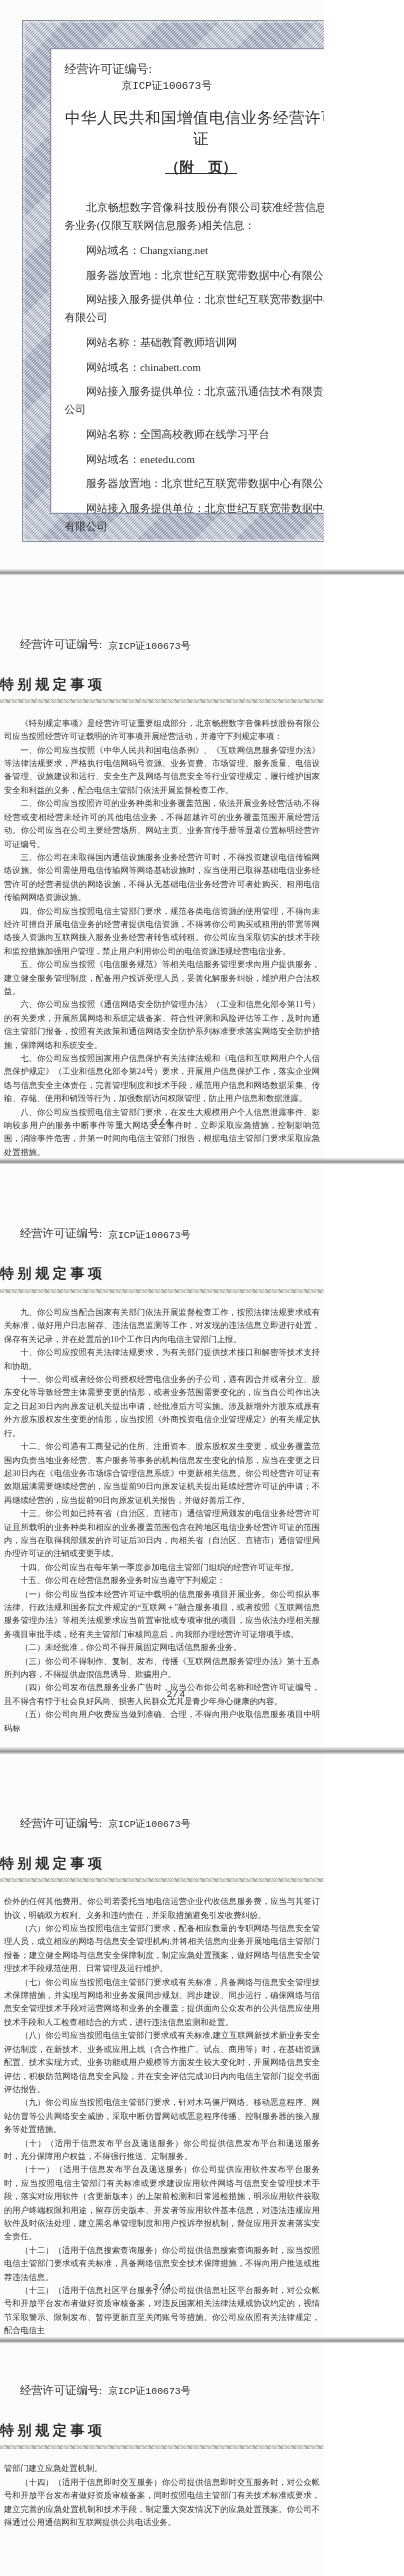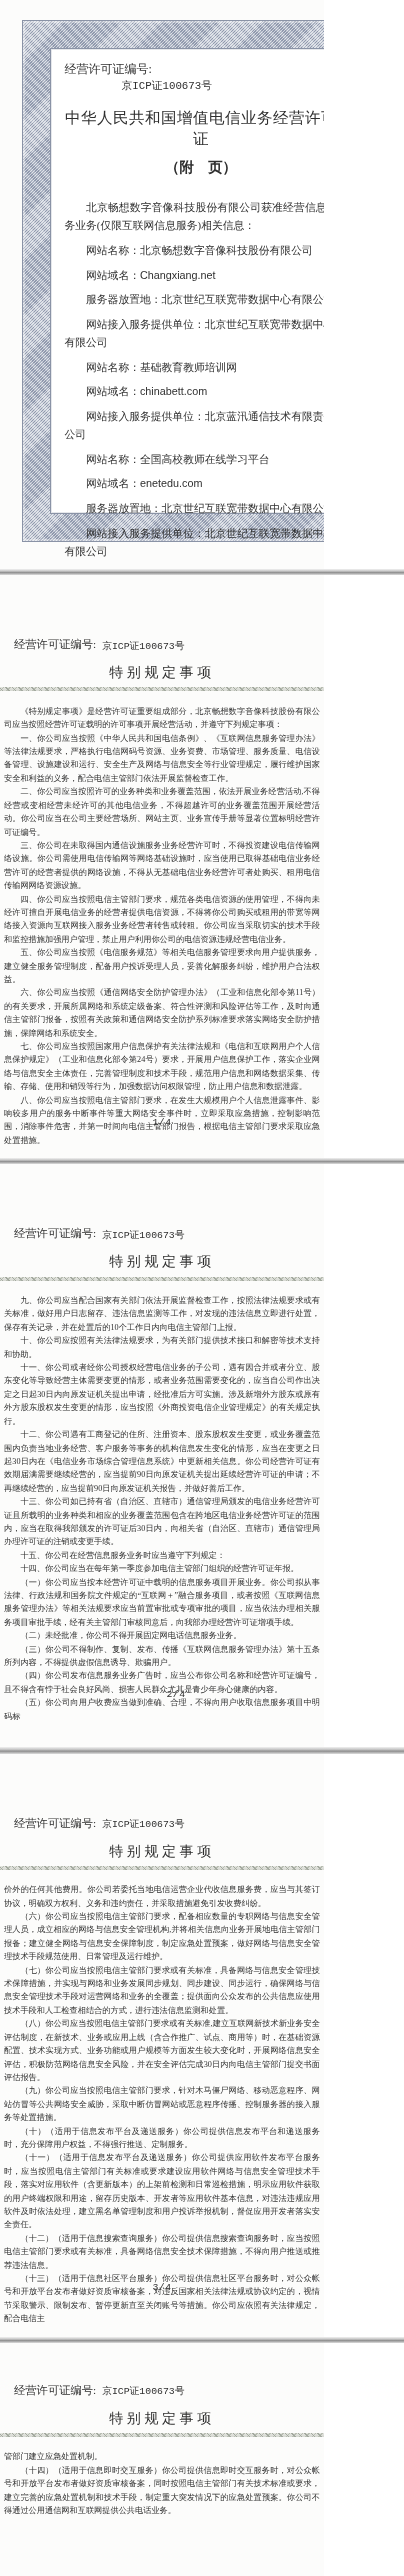--- a/index.html
+++ b/index.html
@@ -40,43 +40,43 @@
   .cert-licnum {
     display:block; margin-left:57px; margin-top:1px; font-size:10.8px;
     font-family:"Liberation Mono","DejaVu Sans Mono",monospace;
   }
   .cert-title {
     margin-top:15.5px; text-align:center;
     font-size:15.5px; font-weight:normal; letter-spacing:0.5px;
   }
   .cert-subtitle {
     margin-top:7.2px; text-align:center;
-    font-size:14.4px; font-weight:bold;
+    font-size:14.4px; font-weight:bold;text-decoration:underline;
   }
   .cert-intro {
     margin-top:21.6px; font-size:10.8px; line-height:18px;
     text-indent:2em; text-align:justify;
   }
   .cert-line {
     margin-top:6.7px; font-size:10.8px; line-height:18px;
     text-indent:2em; text-align:left;
   }
-  .mono { font-family:Liberation Sans, sans-serif; }
+  .mono { font-family:Liberation Serif, serif; }
 
   
   .page-std  { height:583px; padding-top:62px; box-sizing:border-box; }
   .page-last { height:530px; padding-top:40px;  box-sizing:border-box; }
-  .sp-licrow { padding-left:14px; font-size:11.3px; }
+  .sp-licrow { padding-left:20px; font-size:11.3px; }
   .sp-licnum {
     font-size:9.8px; margin-left:3.1px; position:relative; top:0.5px;
     font-family:"Liberation Mono","DejaVu Sans Mono",monospace;
   }
   .sp-title {
-    margin-top:12px; text-align:center;
-    font-size:14px; font-weight:normal; letter-spacing:3.6px;
+    margin-top:24px; 
+    font-size:14px; font-weight:bold; letter-spacing:3.6px;
   }
   .zigzag {
     width:328px; height:4.1px; margin:5.2px auto 0 auto;
     background:
       repeating-linear-gradient(45deg,  transparent 0 1.5px, #a3a99f 1.5px 2.6px, transparent 2.6px 4.6px),
       repeating-linear-gradient(-45deg, transparent 0 1.5px, #b8bdb2 1.5px 2.6px, transparent 2.6px 4.6px),
       linear-gradient(#e4e6e0,#d6d8d2);
   }
   .sp-body {
     width:316px; margin:13.4px auto 0 auto;
@@ -98,21 +98,20 @@
   <div class="cert-frame">
     <div class="cert-inner">
       <div class="cert-licrow">
         <span class="cert-liclabel">经营许可证编号:</span>
         <span class="cert-licnum">京ICP证100673号</span>
       </div>
       <div class="cert-title">中华人民共和国增值电信业务经营许可证</div>
       <div class="cert-subtitle">（附　页）</div>
       <div class="cert-intro">北京畅想数字音像科技股份有限公司获准经营信息服务业务(仅限互联网信息服务)相关信息：</div>
 
-      <div class="cert-line"><span>网站名称：</span><span>北京畅想数字音像科技股份有限公司</span></div>
       <div class="cert-line"><span>网站域名：</span><span class="mono">Changxiang.net</span></div>
       <div class="cert-line"><span>服务器放置地：</span><span>北京世纪互联宽带数据中心有限公司</span></div>
       <div class="cert-line"><span>网站接入服务提供单位：</span><span>北京世纪互联宽带数据中心有限公司</span></div>
       <div class="cert-line"><span>网站名称：</span><span>基础教育教师培训网</span></div>
       <div class="cert-line"><span>网站域名：</span><span class="mono">chinabett.com</span></div>
       <div class="cert-line"><span>网站接入服务提供单位：</span><span>北京蓝汛通信技术有限责任公司</span></div>
       <div class="cert-line"><span>网站名称：</span><span>全国高校教师在线学习平台</span></div>
       <div class="cert-line"><span>网站域名：</span><span class="mono">enetedu.com</span></div>
       <div class="cert-line"><span>服务器放置地：</span><span>北京世纪互联宽带数据中心有限公司</span></div>
       <div class="cert-line"><span>网站接入服务提供单位：</span><span>北京世纪互联宽带数据中心有限公司</span></div>
@@ -151,22 +150,22 @@
     <span class="sp-licnum">京ICP证100673号</span>
   </div>
   <div class="sp-title">特别规定事项</div>
   <div class="zigzag"></div>
   <div class="sp-body">
     <div class="para">九、你公司应当配合国家有关部门依法开展监督检查工作，按照法律法规要求或有关标准，做好用户日志留存、违法信息监测等工作，对发现的违法信息立即进行处置，保存有关记录，并在处置后的10个工作日内向电信主管部门上报。</div>
     <div class="para">十、你公司应按照有关法律法规要求，为有关部门提供技术接口和解密等技术支持和协助。</div>
     <div class="para">十一、你公司或者经你公司授权经营电信业务的子公司，遇有因合并或者分立、股东变化等导致经营主体需要变更的情形，或者业务范围需要变化的，应当自公司作出决定之日起30日内向原发证机关提出申请，经批准后方可实施。涉及新增外方股东或原有外方股东股权发生变更的情形，应当按照《外商投资电信企业管理规定》的有关规定执行。</div>
     <div class="para">十二、你公司遇有工商登记的住所、注册资本、股东股权发生变更，或业务覆盖范围内负责当地业务经营、客户服务等事务的机构信息发生变化的情形，应当在变更之日起30日内在《电信业务市场综合管理信息系统》中更新相关信息。你公司经营许可证有效期届满需要继续经营的，应当提前90日向原发证机关提出延续经营许可证的申请；不再继续经营的，应当提前90日向原发证机关报告，并做好善后工作。</div>
     <div class="para">十三、你公司如已持有省（自治区、直辖市）通信管理局颁发的电信业务经营许可证且所载明的业务种类和相应的业务覆盖范围包含在跨地区电信业务经营许可证的范围内，应当在取得我部颁发的许可证后30日内，向相关省（自治区、直辖市）通信管理局办理许可证的注销或变更手续。</div>
+    <div class="para">十四、你公司应当在每年第一季度参加电信主管部门组织的经营许可证年报。</div>
     <div class="para">十五、你公司在经营信息服务业务时应当遵守下列规定：</div>
-    <div class="para">十四、你公司应当在每年第一季度参加电信主管部门组织的经营许可证年报。</div>
     <div class="para">（一）你公司应当按本经营许可证中载明的信息服务项目开展业务。你公司拟从事法律、行政法规和国务院文件规定的“互联网＋”融合服务项目，或者按照《互联网信息服务管理办法》等相关法规要求应当前置审批或专项审批的项目，应当依法办理相关服务项目审批手续，经有关主管部门审核同意后，向我部办理经营许可证增项手续。</div>
     <div class="para">（二）未经批准，你公司不得开展固定网电话信息服务业务。</div>
     <div class="para">（三）你公司不得制作、复制、发布、传播《互联网信息服务管理办法》第十五条所列内容，不得提供虚假信息诱导、欺骗用户。</div>
     <div class="para">（四）你公司发布信息服务业务广告时，应当公布你公司名称和经营许可证编号，且不得含有悖于社会良好风尚、损害人民群众尤其是青少年身心健康的内容。</div>
     <div class="para">（五）你公司向用户收费应当做到准确、合理，不得向用户收取信息服务项目中明码标</div>
   </div>
   <div class="pagenum pn-2">2/4</div>
 </div>
 
 <div class="page-sep"></div>

